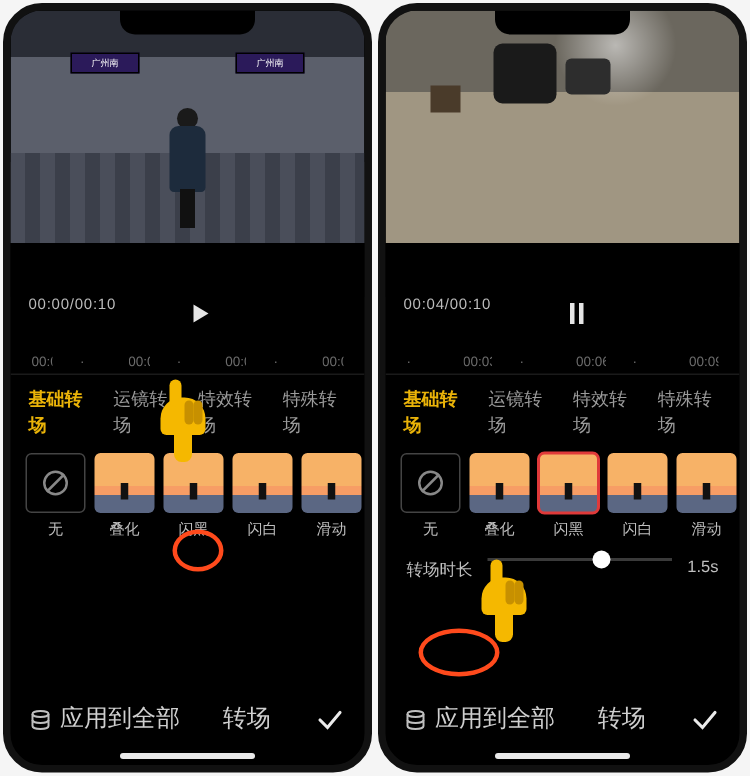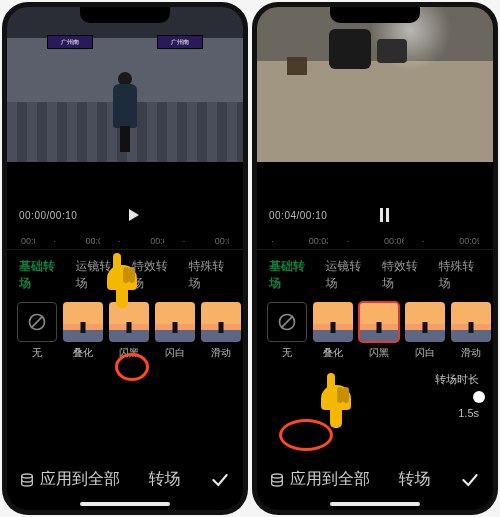--- a/index.html
+++ b/index.html
@@ -83,21 +83,21 @@
     position:relative;
   }
   .scene-floor .seated { position:absolute; top:22px; left:72px; width:42px; height:40px; background:#1a1a1a; border-radius:6px;}
   .scene-floor .bag    { position:absolute; top:32px; left:120px; width:30px; height:24px; background:#2d2d2d; border-radius:4px;}
   .scene-floor .stool  { position:absolute; top:50px; left:30px; width:20px; height:18px; background:#4a3b2a;}
   
   .gap { height: 36px; background:#000; }
   
   .playbar {
     height: 34px;
-    display:flex; align-items:center;
+    display:flex; align-items:flex-start;
     color:#bcbcbc;
     font-size:10px;
     padding: 0 12px;
     gap: 10px;
   }
   .playbar .time { letter-spacing:.5px; }
   .playbar .spacer { flex:1; display:flex; justify-content:center; }
   .playctl { width:22px; height:22px; display:flex; align-items:center; justify-content:center; }
   .tri {
     width:0;height:0;
@@ -117,21 +117,21 @@
     border-bottom:1px solid #1a1a1a;
   }
   .ruler .tick { flex:1; overflow:hidden; white-space:nowrap;}
   
   .cats {
     display:flex; gap:14px;
     padding: 8px 12px 6px;
     font-size:12px;
     color:#9b9b9b;
   }
-  .cats .cat.active { color:#15803d; font-weight:600;}
+  .cats .cat.active { color:#eab308; font-weight:600;}
   
   .thumbs {
     display:flex; gap:6px;
     padding: 4px 10px 2px;
     overflow:hidden;
   }
   .thumb {
     width:40px; flex-shrink:0;
     display:flex; flex-direction:column; align-items:center;
     gap:4px;
@@ -148,24 +148,24 @@
     background: linear-gradient(#f7b267 0 55%, #f79d65 55% 70%, #5b6783 70% 100%);
   }
   .thumb .box.sunset::after{
     content:""; position:absolute; left:50%; bottom:9px; transform:translateX(-50%);
     width:5px; height:11px; background:#111;
   }
   .thumb .lbl { font-size:10px; color:#bfbfbf; }
   .thumb.selected .box { outline:2px solid #e03a3a; outline-offset:-1px; }
   
   .dur {
-    display:flex; align-items:flex-end;
+    display:flex; align-items:flex-start;
     padding: 10px 14px 4px;
     gap:10px;
-    font-size:11px; color:#bfbfbf;flex-direction:column;
+    font-size:11px; color:#bfbfbf;
   }
   .dur .track {
     flex:1; height:2px; background:#3a3a3a; position:relative;
   }
   .dur .knob {
     position:absolute; top:50%; transform:translate(-50%,-50%);
     width:12px; height:12px; border-radius:50%; background:#fff;
   }
   
   .footer {

